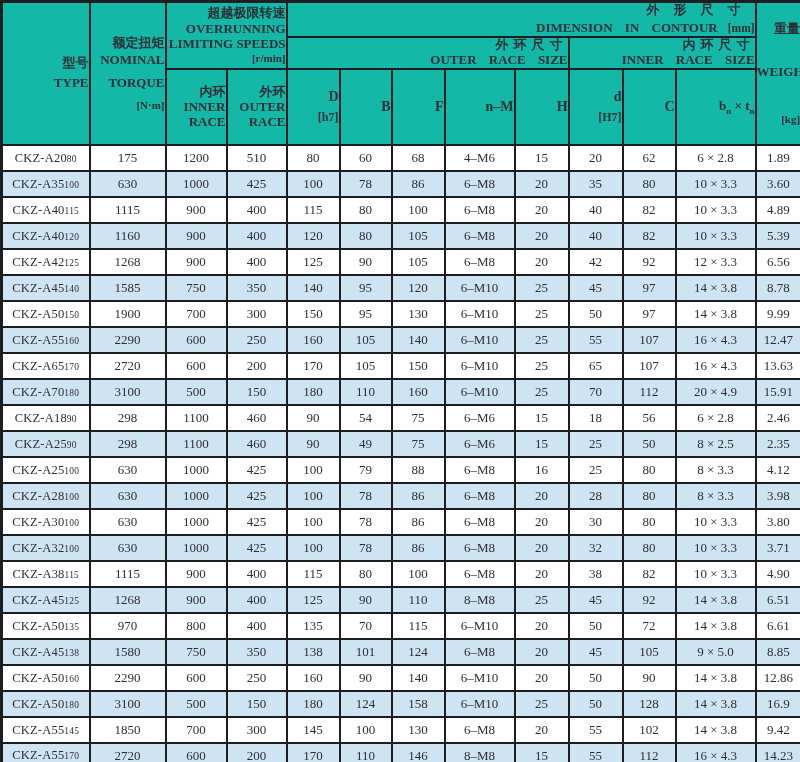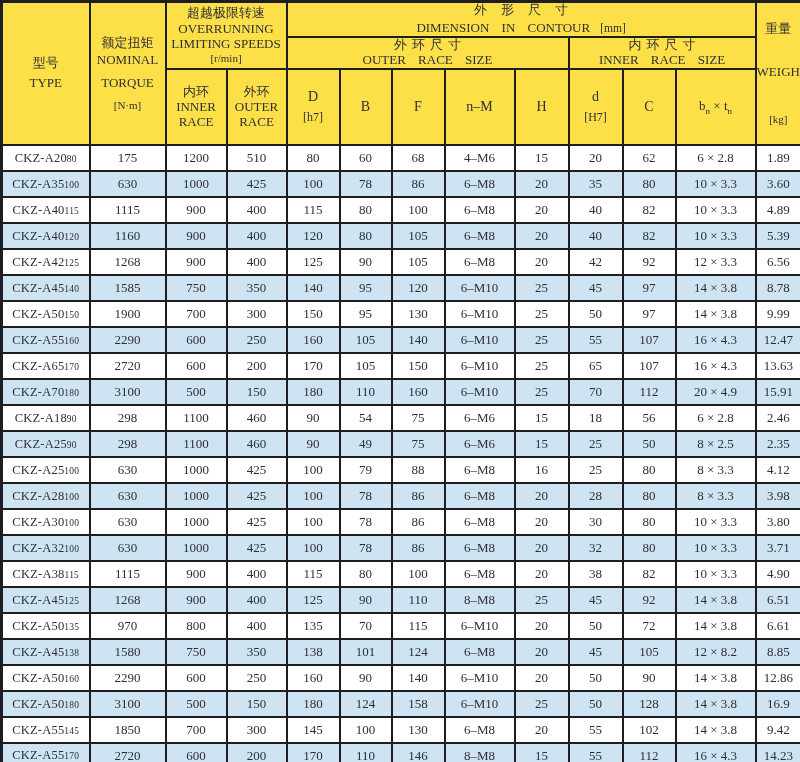--- a/index.html
+++ b/index.html
@@ -12,21 +12,21 @@
     font-family:"Liberation Serif","DejaVu Serif",serif;
     color:#2e2e38;
   }
   th,td{
     border:2px solid #1d1d24;
     text-align:center;
     vertical-align:middle;
     padding:0;
     overflow:hidden;
   }
-  thead th{background:#fde047;font-weight:normal;line-height:1.15;}
+  thead th{background:#14b8a6;font-weight:bold;line-height:1.15;text-align:right;}
   thead tr:nth-child(1){height:32px;}
   thead tr:nth-child(2){height:30px;}
   thead tr:nth-child(3){height:76px;}
   tbody tr{height:26px;}
   tbody td{font-size:13px;background:#ffffff;}
   tbody tr:nth-child(even) td{background:#cee4f2;}
   tbody td.type-cell{font-size:12.5px;letter-spacing:0.2px;}
   .type-sub{font-size:9.5px;}
   .zh{font-size:13px;display:block;}
   .en{font-size:13px;display:block;}
@@ -434,21 +434,21 @@
         <td>1580</td>
         <td>750</td>
         <td>350</td>
         <td>138</td>
         <td>101</td>
         <td>124</td>
         <td>6–M8</td>
         <td>20</td>
         <td>45</td>
         <td>105</td>
-        <td>12 × 8.2</td>
+        <td>9 × 5.0</td>
         <td>8.85</td>
       </tr>
       <tr>
         <td class="type-cell"><span>CKZ-A50</span><span class="type-sub">160</span></td>
         <td>2290</td>
         <td>600</td>
         <td>250</td>
         <td>160</td>
         <td>90</td>
         <td>140</td>

